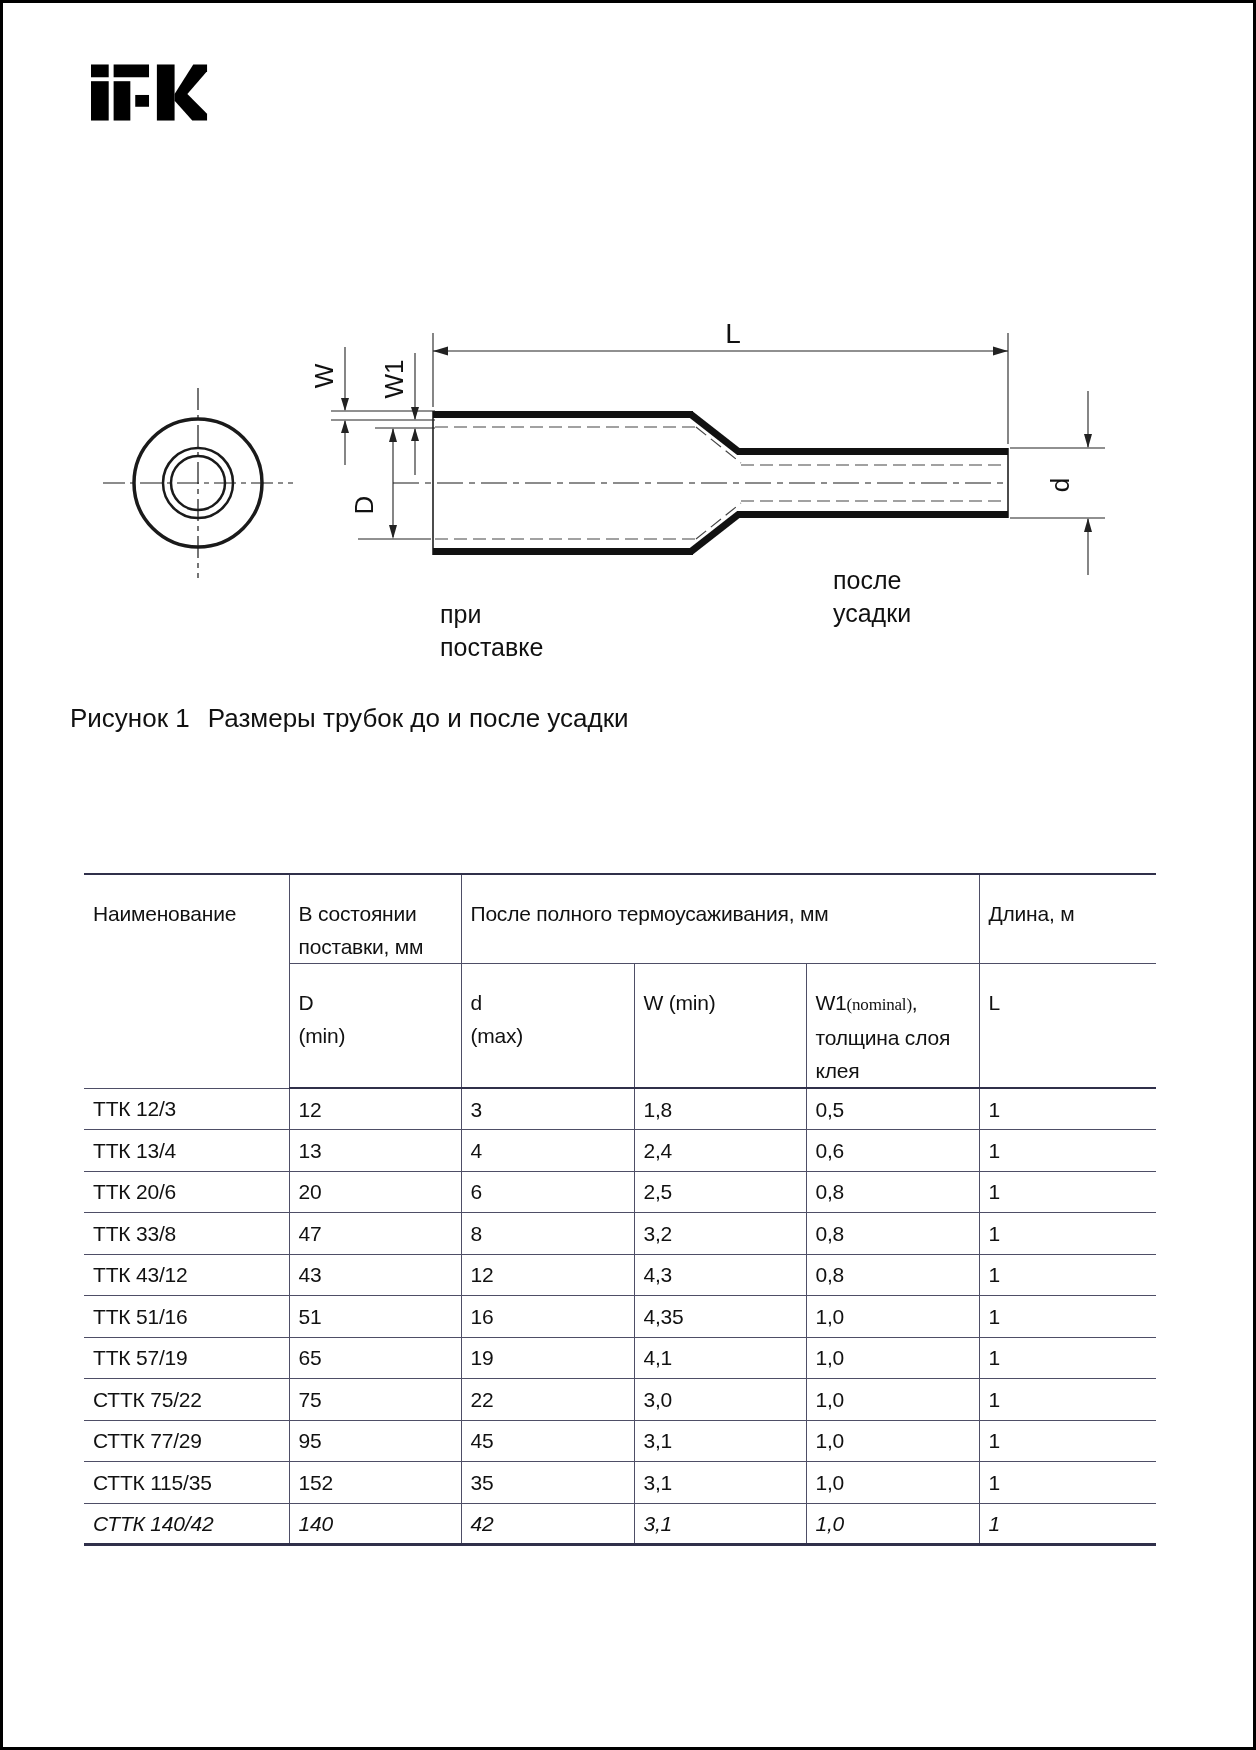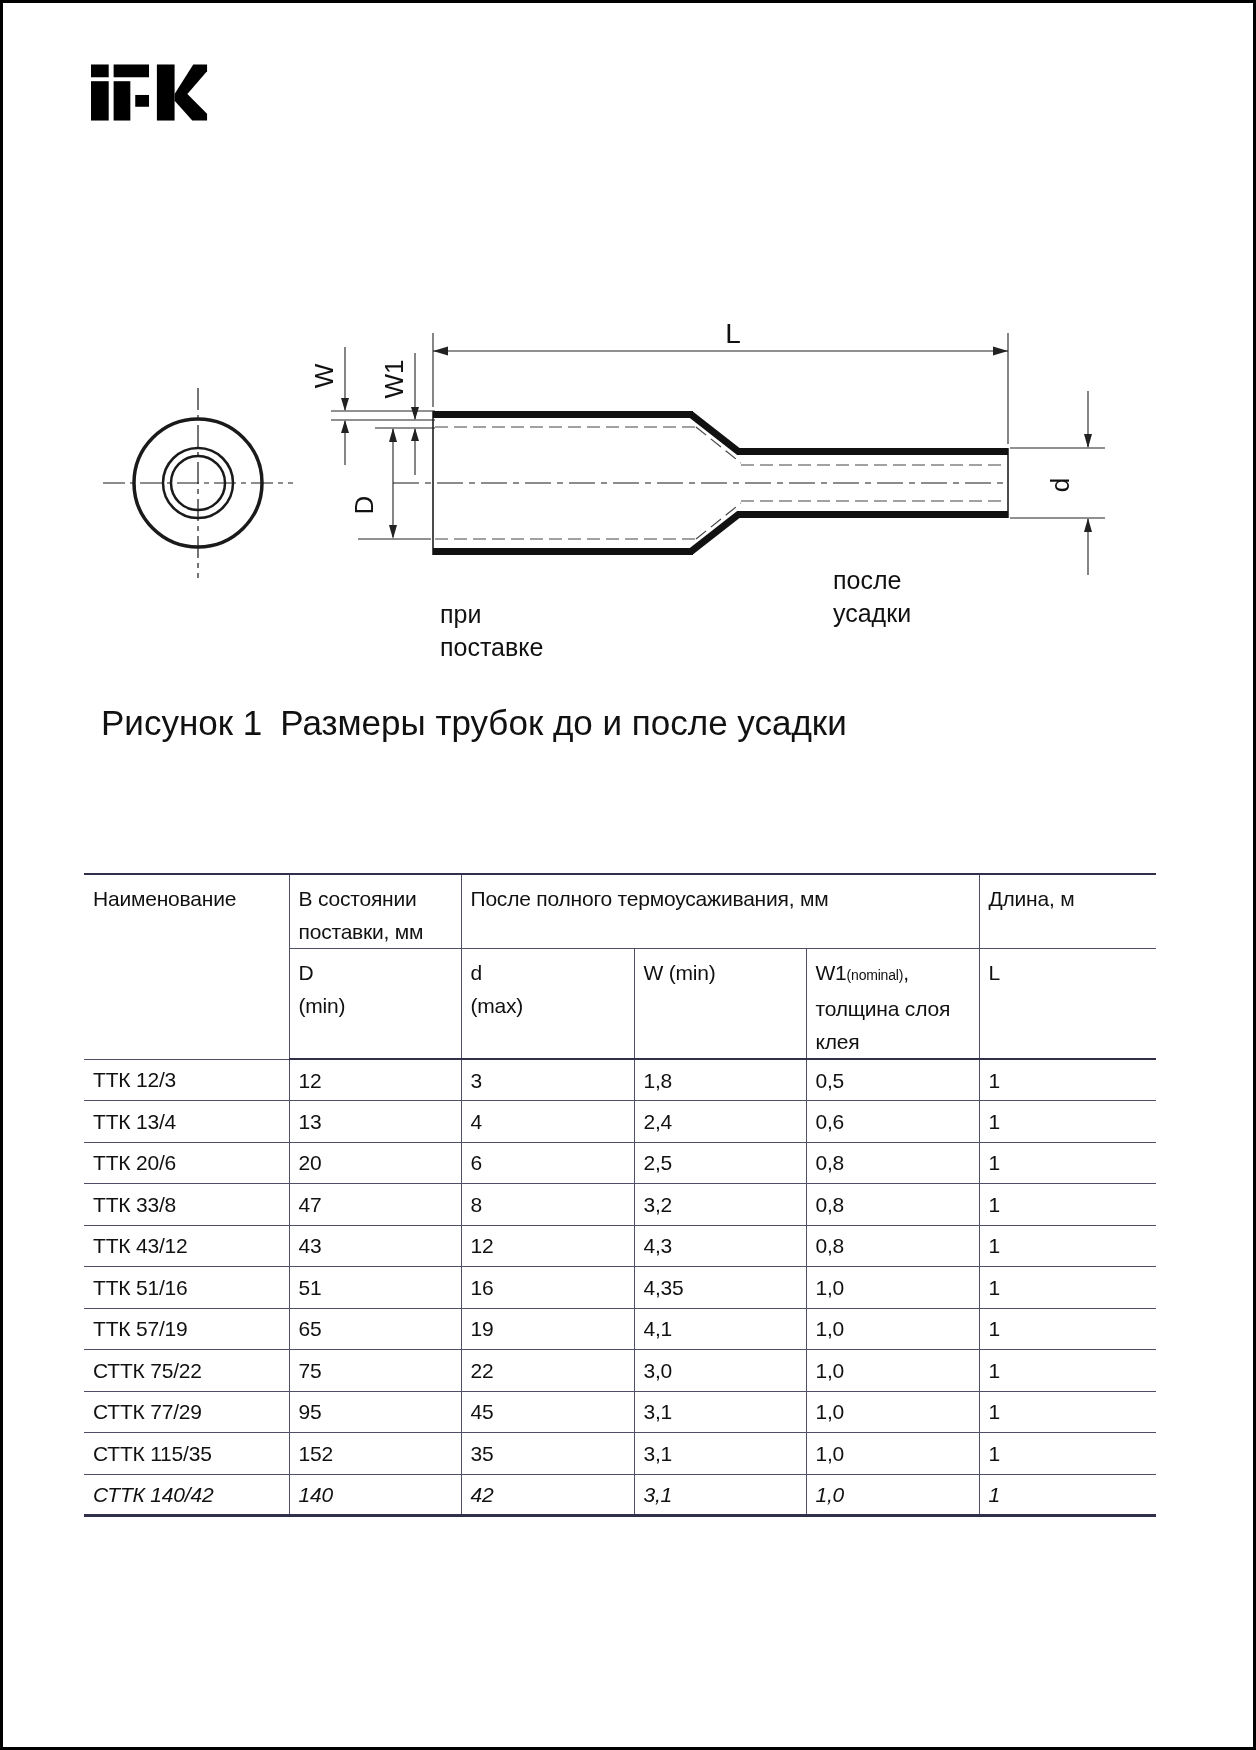--- a/index.html
+++ b/index.html
@@ -8,43 +8,43 @@
     background:#ffffff; overflow:hidden;
     font-family:"Liberation Sans", sans-serif; color:#111;
     box-sizing:border-box; border:3px solid #000;
   }
   
   .logo { position:absolute; left:88px; top:61px; }
   
   .diagram { position:absolute; left:60px; top:310px; }
   .diagram text { font-family:"Liberation Sans", sans-serif; fill:#111; }
   
-  .caption { position:absolute; left:98px; top:700px; font-size:35px; }
+  .caption { position:absolute; left:67px; top:700px; font-size:26px; }
   .caption .cap2 { margin-left:18px; }
   
   .tblwrap { position:absolute; left:81px; top:870px; width:1072px; }
   table.dims {
     border-collapse:collapse; table-layout:fixed; width:1072px;
     font-size:21px; letter-spacing:-0.2px;
     border-top:2px solid #30304a; border-bottom:3px solid #30304a;
   }
   table.dims th, table.dims td {
     font-weight:normal; text-align:left; padding:0 4px 0 9px; overflow:hidden;
   }
   .vline { border-left:1.5px solid #4e4e66; }
   tr.h1 { height:71px; }
   tr.h2 { height:100px; }
-  tr.h1 th, tr.h2 th { vertical-align:top; padding-top:7px; line-height:33px; }
+  tr.h1 th, tr.h2 th { vertical-align:top; padding-top:22px; line-height:33px; }
   tr.h1 th { border-bottom:1.5px solid #4e4e66; }
   tr.h2 th { border-bottom:2px solid #30304a; }
   th.namecell { border-bottom:2px solid #30304a; }
   tbody tr { height:41.5px; }
   tbody td { vertical-align:middle; border-bottom:1.5px solid #4e4e66; line-height:1; }
   tbody tr:last-child td { border-bottom:none;font-style:italic; }
-  .nominal { font-size:14px; }
+  .nominal { font-size:17px;font-family:Liberation Serif, serif; }
 </style>
 </head>
 <body>
 
 <div class="page">
 
   <svg class="logo" width="118" height="58" viewBox="0 0 120 58">
     <g fill="#000">
       <rect x="0" y="0" width="18" height="13"></rect>
       <rect x="0" y="17" width="18" height="40"></rect>

